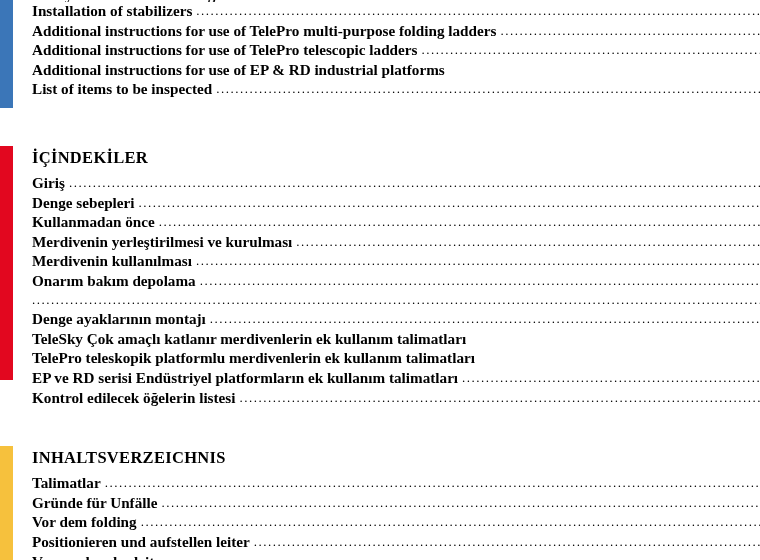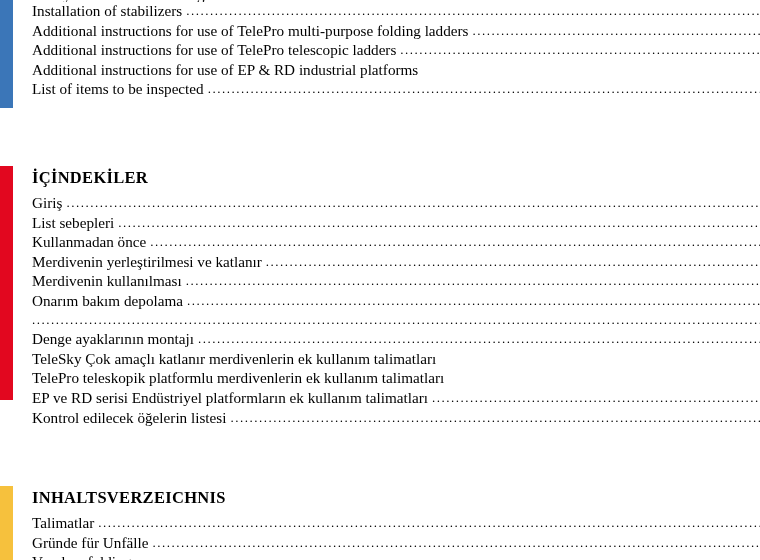--- a/index.html
+++ b/index.html
@@ -19,21 +19,20 @@
     width: 760px;
     height: 560px;
     background: #ffffff;
   }
 
   
   .section {
     position: relative;
     display: flex;
     align-items: stretch;
-    margin-top: 20px;
   }
   .bar {
     width: 13px;
     flex: 0 0 13px;
   }
   .bar.blue   { background: #3b76b8; }
   .bar.red    { background: #e2071f; }
   .bar.yellow { background: #f6c13d; }
 
   .section-body {
@@ -55,20 +54,21 @@
   .toc-row {
     display: flex;
     align-items: baseline;
     font-size: 15.2px;
     line-height: 18.6px;
     white-space: nowrap;
   }
   .toc-label {
     flex: 0 0 auto;
     padding-right: 4px;
+    font-weight: bold;
   }
   .toc-dots {
     flex: 1 1 auto;
     overflow: hidden;
     white-space: nowrap;
     letter-spacing: 1.5px;
     font-size: 13px;
     color: #000;
     transform: translateY(-1px);
   }
@@ -128,31 +128,31 @@
   <div class="section">
     <div class="bar red" style="height:234px;"></div>
     <div class="section-body">
       <h2 class="section-title">İÇİNDEKİLER</h2>
       <div class="toc-row">
         <span class="toc-label">Giriş</span>
         <span class="toc-dots">...........................................................................................................................................................</span>
 
       </div>
       <div class="toc-row">
-        <span class="toc-label">List sebepleri</span>
+        <span class="toc-label">Denge sebepleri</span>
         <span class="toc-dots">...........................................................................................................................................................</span>
 
       </div>
       <div class="toc-row">
         <span class="toc-label">Kullanmadan önce</span>
         <span class="toc-dots">...........................................................................................................................................................</span>
 
       </div>
       <div class="toc-row">
-        <span class="toc-label">Merdivenin yerleştirilmesi ve katlanır</span>
+        <span class="toc-label">Merdivenin yerleştirilmesi ve kurulması</span>
         <span class="toc-dots">...........................................................................................................................................................</span>
 
       </div>
       <div class="toc-row">
         <span class="toc-label">Merdivenin kullanılması</span>
         <span class="toc-dots">...........................................................................................................................................................</span>
 
       </div>
       <div class="toc-row">
         <span class="toc-label">Onarım bakım depolama</span>
@@ -206,20 +206,21 @@
         <span class="toc-label">Gründe für Unfälle</span>
         <span class="toc-dots">...........................................................................................................................................................</span>
 
       </div>
       <div class="toc-row">
         <span class="toc-label">Vor dem folding</span>
         <span class="toc-dots">...........................................................................................................................................................</span>
 
       </div>
       <div class="toc-row">
+        <span class="toc-label">Positionieren und aufstellen leiter</span>
         <span class="toc-dots">...........................................................................................................................................................</span>
 
       </div>
       <div class="toc-row">
         <span class="toc-label">Verwenden der leiter</span>
         <span class="toc-dots">...........................................................................................................................................................</span>
 
       </div>
 
     </div>

